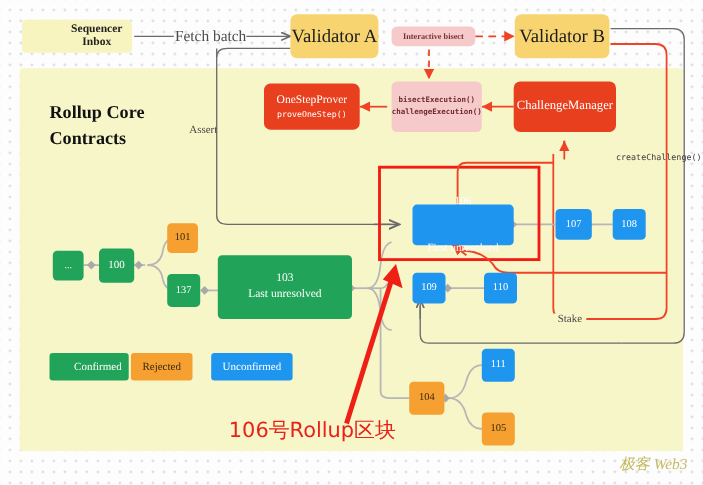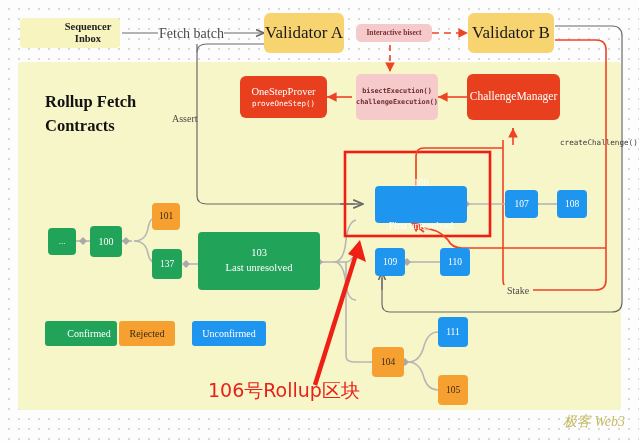--- a/index.html
+++ b/index.html
@@ -191,21 +191,21 @@
   <div class="node blue" style="left:438px;top:317px;width:30px;height:30px;font-size:9.5px;">
     <span>111</span>
   </div>
 
   <div class="lbl lbl-serif" style="left:159px;top:26px;font-size:14px;">Fetch batch</div>
   <div class="lbl lbl-serif" style="left:172px;top:113px;font-size:10px;">Assert</div>
   <div class="lbl mono" style="left:560px;top:138px;font-size:7.6px;color:#3a3a3a;">createChallenge()</div>
   <div class="lbl lbl-serif" style="left:503px;top:285px;font-size:10px;background:#f7f6c8;padding:0 4px;">Stake</div>
 
   <div class="panel-title">
-    <div>Rollup Fetch</div>
+    <div>Rollup Core</div>
     <div>Contracts</div>
   </div>
 
   <div class="legend-item green" style="left:45px;top:321px;width:56px;padding-left:16px;">
     <span>Confirmed</span>
   </div>
   <div class="legend-item orange" style="left:119px;top:321px;width:56px;">
     <span>Rejected</span>
   </div>
   <div class="legend-item blue" style="left:192px;top:321px;width:74px;">

